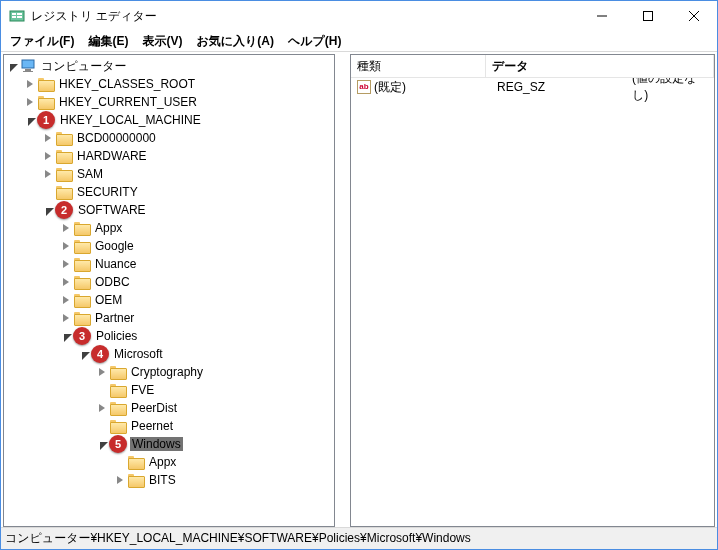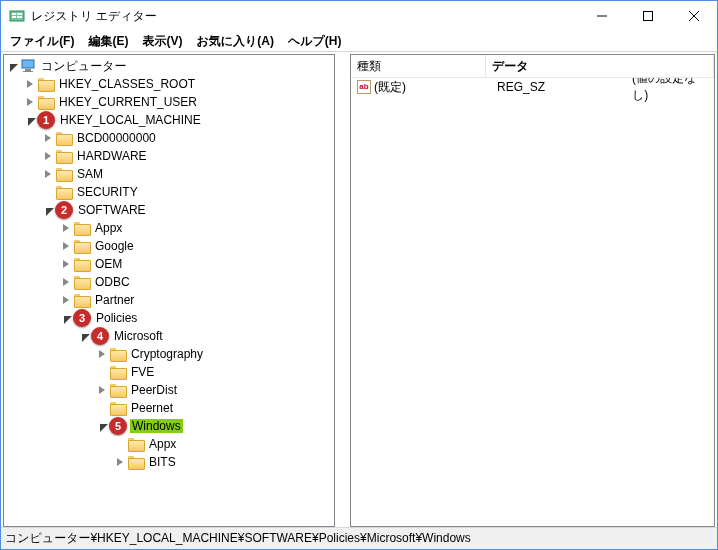--- a/index.html
+++ b/index.html
@@ -19,21 +19,21 @@
 .tree { padding: 2px 0 2px 0; white-space: nowrap; }
 .tree-row { display: flex; align-items: center; height: 18px; position: relative; }
 .expander { width: 16px; height: 16px; display: inline-flex; align-items: center; justify-content: center; color: #666; font-size: 10px; cursor: pointer; }
 .expander.open::before { content: ""; border: 4px solid transparent; border-top-color: #404040; border-left-color: #404040; transform: rotate(0deg); width: 0; height: 0; margin-top: 3px; margin-left: 3px; }
 .expander.closed::before { content: ""; border: 4px solid transparent; border-left: 6px solid #888; width: 0; height: 0; margin-left: 4px; }
 .folder-icon { width: 16px; height: 14px; margin-right: 3px; display: inline-block; position: relative; }
 .folder-icon::before { content: ""; position: absolute; top: 1px; left: 0; width: 6px; height: 3px; background: #f5c869; border-radius: 1px 1px 0 0; }
 .folder-icon::after { content: ""; position: absolute; top: 3px; left: 0; width: 15px; height: 10px; background: linear-gradient(#ffe9a9, #f5c869); border-radius: 1px; border: 0.5px solid #d9a72f; }
 .computer-icon { width: 16px; height: 14px; margin-right: 3px; display: inline-flex; align-items: center; justify-content: center; }
 .tree-label { padding: 0 2px; }
-.tree-label.selected { background: #84cc16; text-align: center; }
+.tree-label.selected { background: #737373; text-align: center; }
 .badge { position: absolute; width: 18px; height: 18px; border-radius: 50%; background: #c72c2c; color: #fff; font-weight: bold; font-size: 11px; display: flex; align-items: center; justify-content: center; z-index: 5; box-shadow: 0 1px 2px rgba(0,0,0,.4); }
 .list-header { display: flex; height: 23px; background: #fff; border-bottom: 1px solid #e5e5e5; position: sticky; top: 0; }
 .list-col { padding: 3px 6px; border-right: 1px solid #e5e5e5; font-size: 12px; }
 .list-col.c1 { width: 140px; }
 .list-col.c2 { width: 135px; }
 .list-col.c3 { flex: 1; font-weight: bold; }
 .list-row { display: flex; height: 18px; align-items: center; }
 .list-cell { padding: 0 6px; font-size: 12px; }
 .list-cell.c1 { width: 140px; display: flex; align-items: center; gap: 3px; }
 .list-cell.c2 { width: 135px; }
@@ -159,26 +159,31 @@
           <span class="tree-label">Appx</span>
         </div>
         <div class="tree-row" style="padding-left:54px">
           <span class="expander closed"></span>
           <span class="folder-icon"></span>
           <span class="tree-label">Google</span>
         </div>
         <div class="tree-row" style="padding-left:54px">
           <span class="expander closed"></span>
           <span class="folder-icon"></span>
+          <span class="tree-label">Nuance</span>
+        </div>
+        <div class="tree-row" style="padding-left:54px">
+          <span class="expander closed"></span>
+          <span class="folder-icon"></span>
+          <span class="tree-label">ODBC</span>
+        </div>
+        <div class="tree-row" style="padding-left:54px">
+          <span class="expander closed"></span>
+          <span class="folder-icon"></span>
           <span class="tree-label">OEM</span>
-        </div>
-        <div class="tree-row" style="padding-left:54px">
-          <span class="expander closed"></span>
-          <span class="folder-icon"></span>
-          <span class="tree-label">ODBC</span>
         </div>
         <div class="tree-row" style="padding-left:54px">
           <span class="expander closed"></span>
           <span class="folder-icon"></span>
           <span class="tree-label">Partner</span>
         </div>
 
         <div class="tree-row" style="padding-left:54px">
           <span class="expander open"></span>
           <span class="badge" style="left:69px;top:0">3</span>

